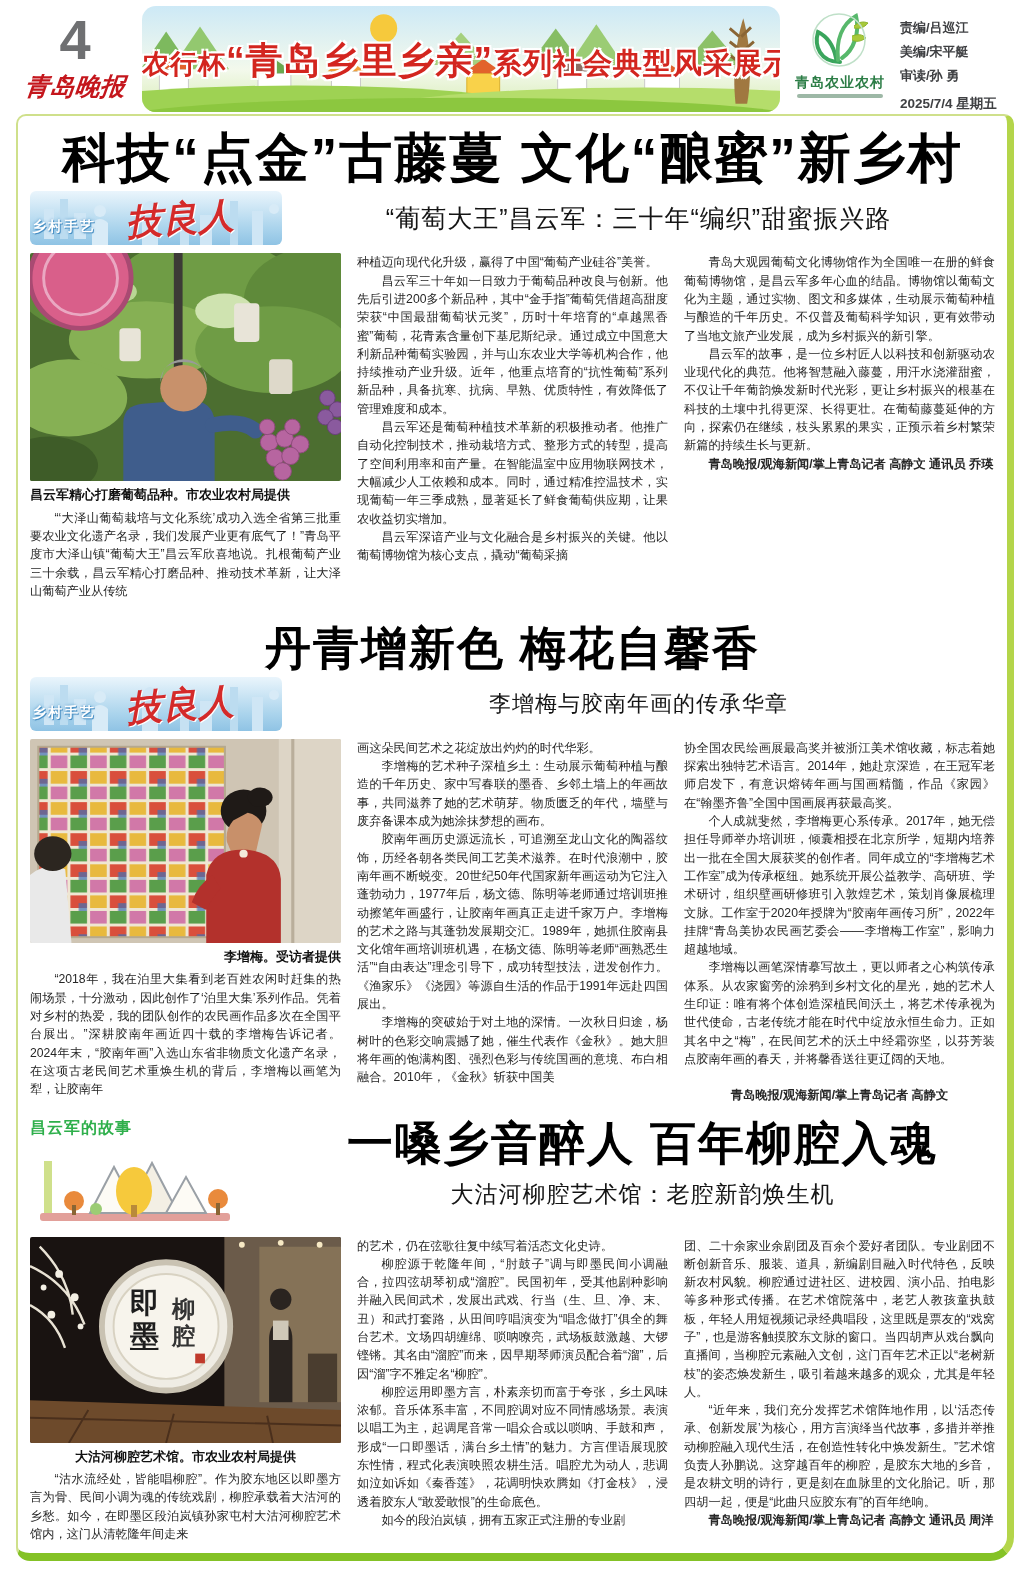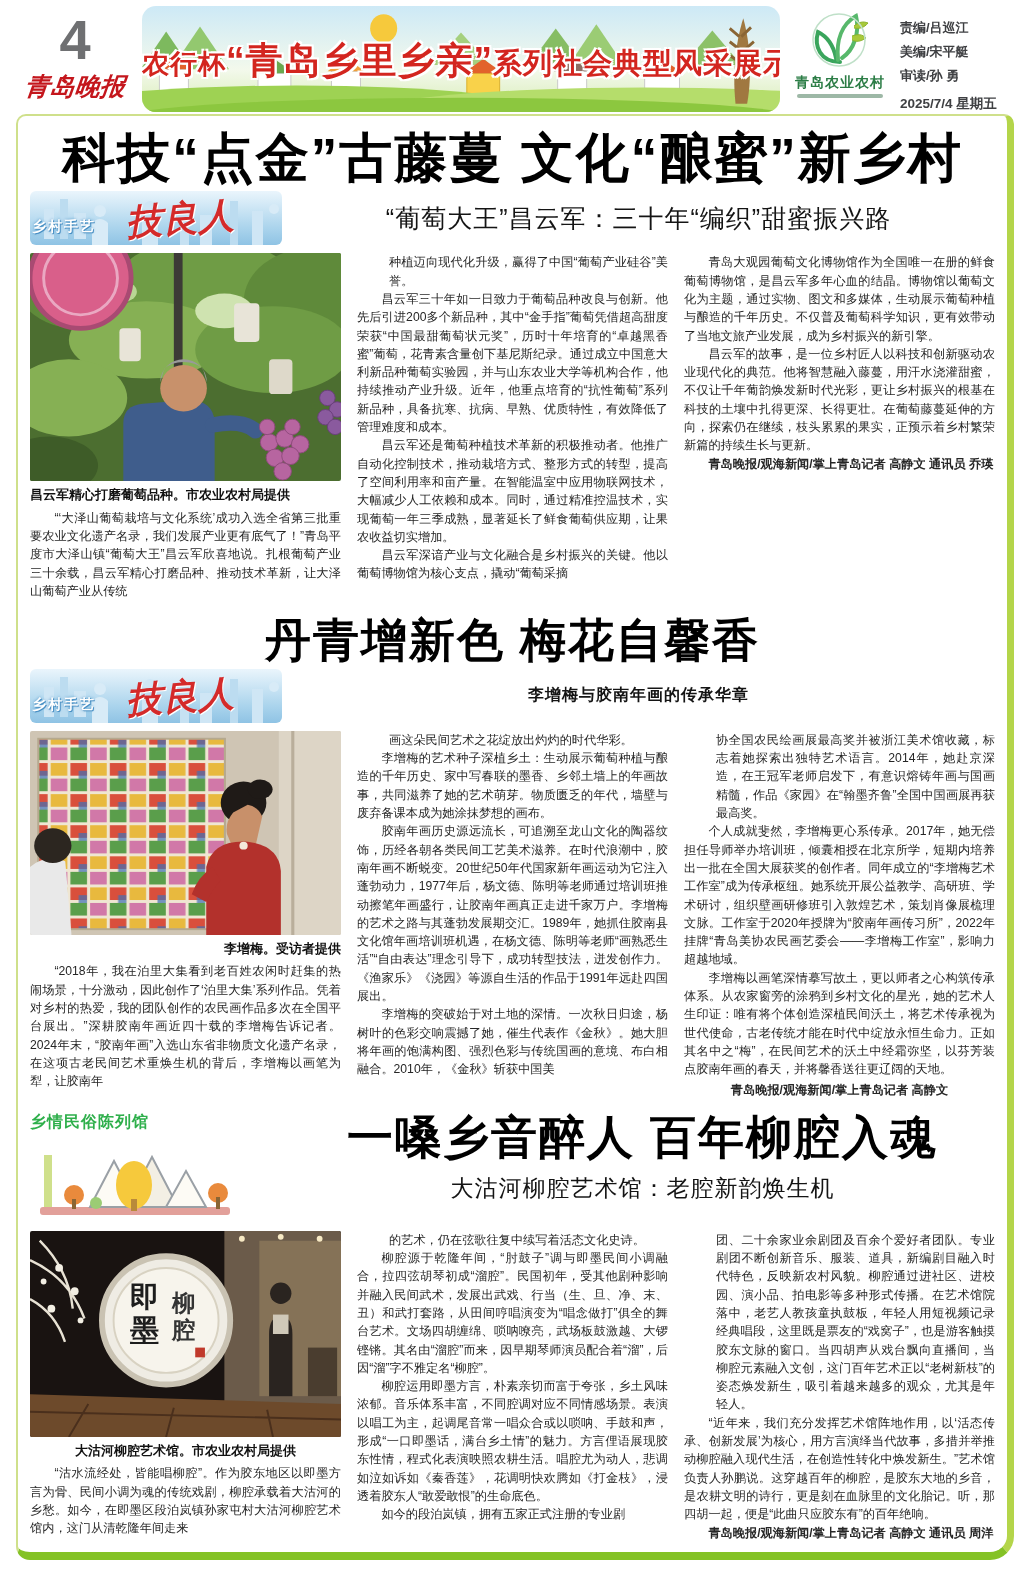--- a/index.html
+++ b/index.html
@@ -33,32 +33,32 @@
   .credits .date { margin-top: 4px; font-size: 13.5px; }
   
   .content {
     margin: 2px 10px 0 16px; padding: 6px 12px 10px;
     border: 2px solid #cfe08b; border-right: 7px solid #b4d54a; border-bottom: 8px solid #84c226;
     border-radius: 10px 10px 24px 14px; background: #fff;
   }
   
   .headline { text-align: center; font-weight: 900; color: #000; letter-spacing: 2px; line-height: 1.12; }
   .a1 .headline { font-size: 53px; margin: 6px 0 4px; }
-  .a2 .headline { font-size: 46px; margin: 8px 0 2px; }
+  .a2 .headline { font-size: 46px; margin: 16px 0 2px; }
   .a3 .headline { font-size: 46px; }
   .deck-row { display: flex; align-items: center; margin: 2px 0 8px; }
   .subtitle { flex: 1; text-align: center; font-size: 25px; color: #141414; letter-spacing: 1px; }
-  .a2 .subtitle { font-size: 16px; font-weight: bold; }
+  .a2 .subtitle { font-size: 22px; }
   .a3 .subtitle { font-size: 23px; margin-top: 10px; font-family: Liberation Serif, serif; }
   .cols { display: flex; gap: 16px; }
   .col { flex: 1; min-width: 0; font-size: 12.2px; line-height: 1.5; text-align: justify; color: #262626; }
   .col p { text-indent: 2em; }
-  .col p.cont { text-indent: 0; margin-left: 32px; }
+  .col p.cont { text-indent: 0; }
   .byline { font-weight: bold; text-indent: 2em; }
-  .byline.center { text-align: center; text-indent: 0; margin-top: 2px; }
+  .byline.center { text-align: center; text-indent: 0; margin-top: 18px; }
   figure { margin: 0 0 2px; }
   figure svg { display: block; width: 100%; border-radius: 2px; }
   figcaption { font-weight: bold; font-size: 13px; color: #111; padding: 2px 0 4px; }
   figcaption.right { text-align: right; }
   figcaption.center { text-align: center; }
   
   .badge-craft {
     width: 252px; height: 54px; flex: 0 0 auto; position: relative; border-radius: 6px; overflow: hidden;
     background: linear-gradient(180deg, #eaf5fc, #a9d3ec 70%, #8fc3e4);
   }
@@ -302,21 +302,21 @@
           <p class="byline center">青岛晚报/观海新闻/掌上青岛记者  高静文</p>
         </div>
       </div>
     </section>
 
     <hr class="sep">
 
     <section class="a3">
       <div class="a3-head">
         <div class="badge-folk">
-          <div class="t-label">乡情民俗陈列馆</div>
+          <div class="t-label">昌云军的故事</div>
           <svg width="210" height="86" viewBox="0 0 210 86">
             <path d="M22 22 v56 h-8 v-56 Z" fill="#cfe08b"></path>
             <rect x="10" y="74" width="190" height="8" rx="3" fill="#e2a09a"></rect>
             <path d="M60 74 L84 28 L108 74 Z" fill="#fdfbf5" stroke="#9aa0a6" stroke-width="2"></path>
             <path d="M96 74 L122 24 L148 74 Z" fill="#f3efe4" stroke="#9aa0a6" stroke-width="2"></path>
             <path d="M136 74 L156 38 L176 74 Z" fill="#fdfbf5" stroke="#9aa0a6" stroke-width="2"></path>
             <ellipse cx="104" cy="52" rx="18" ry="24" fill="#f6c93c"></ellipse>
             <rect x="101" y="66" width="6" height="12" fill="#b98a3a"></rect>
             <circle cx="44" cy="62" r="10" fill="#e98a3c"></circle>
               <rect x="42" y="66" width="4" height="10" fill="#8a6534"></rect>

